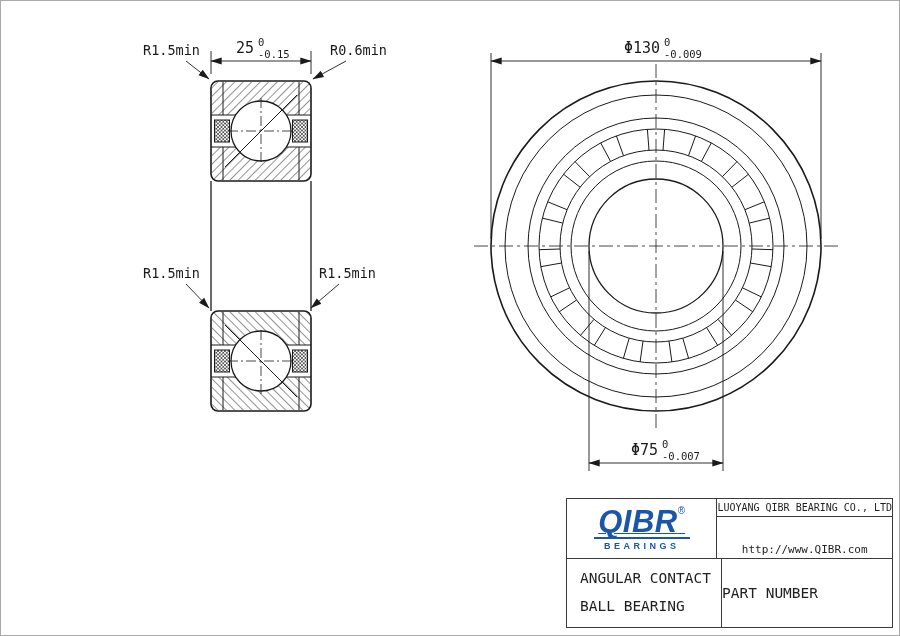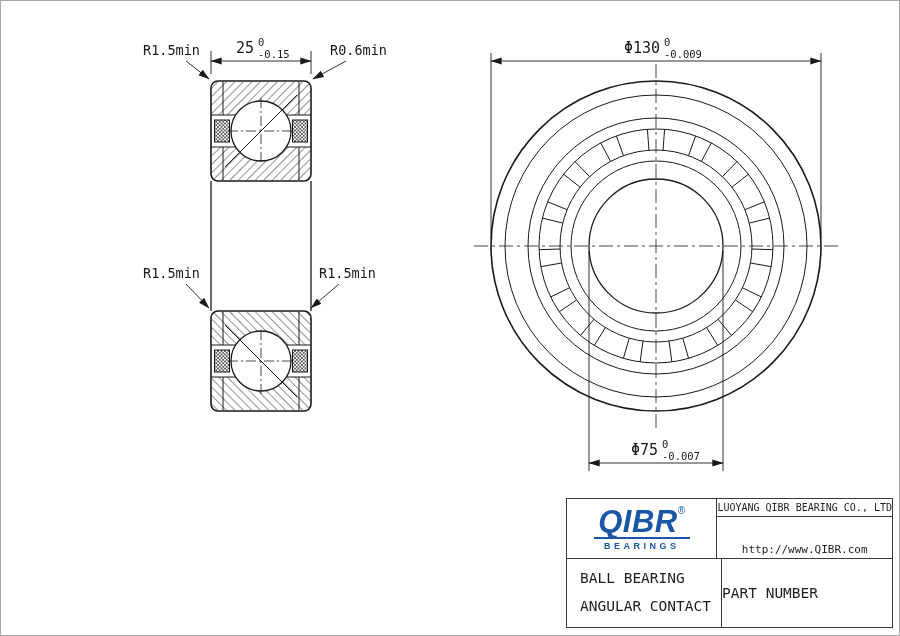--- a/index.html
+++ b/index.html
@@ -6,21 +6,21 @@
   html,body { background:#e8e8e8; }
   body { font-family:"DejaVu Sans Mono", monospace; }
   .sheet { position:relative; width:900px; height:636px; background:#ffffff; border:1px solid #a9a9a9; overflow:hidden; }
   .sheet svg { position:absolute; left:0; top:0; }
 
   
   .title-block { position:absolute; left:565px; top:497px; width:327px; height:130px; border:1.5px solid #3a3a3a; background:#fff; display:flex; flex-direction:column; color:#1f1f1f; }
   .tb-row1 { display:flex; height:60px; border-bottom:1.5px solid #3a3a3a; }
   .tb-row2 { display:flex; flex:1; }
   .tb-logo-cell { width:155px; border-right:1.5px solid #3a3a3a; display:flex; flex-direction:column; align-items:center; justify-content:center; color:#1b57a6; }
-  .logo-line { line-height:1; }
+  .logo-line { line-height:1;text-decoration:underline; }
   .logo-text { font-family:"Liberation Sans", sans-serif; font-style:italic; font-weight:bold; font-size:31px; letter-spacing:.5px; }
   .logo-reg { font-size:10px; vertical-align:top; font-family:"Liberation Sans", sans-serif; }
   .logo-sub { font-family:"Liberation Sans", sans-serif; font-weight:bold; font-size:9px; letter-spacing:3.5px; border-top:2.5px solid #1b57a6; padding-top:2px; margin-top:0; width:96px; text-align:center; }
   .tb-company-cell { flex:1; display:flex; flex-direction:column;gap:24px; }
   .tb-company { flex:1; display:flex; align-items:center; justify-content:center; border-bottom:1px solid #3a3a3a; font-size:10px; white-space:nowrap; }
   .tb-website { flex:1; display:flex; align-items:center; justify-content:center; font-size:11px; white-space:nowrap; }
   .tb-product-cell { width:155px; border-right:1.5px solid #3a3a3a; display:flex; flex-direction:column; justify-content:center; padding-left:13px; font-size:14.5px; line-height:1.9; }
   .tb-part-cell { flex:1; display:flex; flex-direction:column; justify-content:center; align-items:flex-start; font-size:14.5px; line-height:2.0; }
 </style>
 </head>
@@ -160,22 +160,22 @@
         </div>
         <div class="logo-sub">BEARINGS</div>
       </div>
       <div class="tb-company-cell">
         <div class="tb-company">LUOYANG QIBR BEARING CO., LTD</div>
         <div class="tb-website">http://www.QIBR.com</div>
       </div>
     </div>
     <div class="tb-row2">
       <div class="tb-product-cell">
+        <div>ANGULAR CONTACT</div>
         <div>BALL BEARING</div>
-        <div>ANGULAR CONTACT</div>
       </div>
       <div class="tb-part-cell">
         <div>PART NUMBER</div>
       </div>
     </div>
   </div>
 
 </div>
 
 </body></html>

